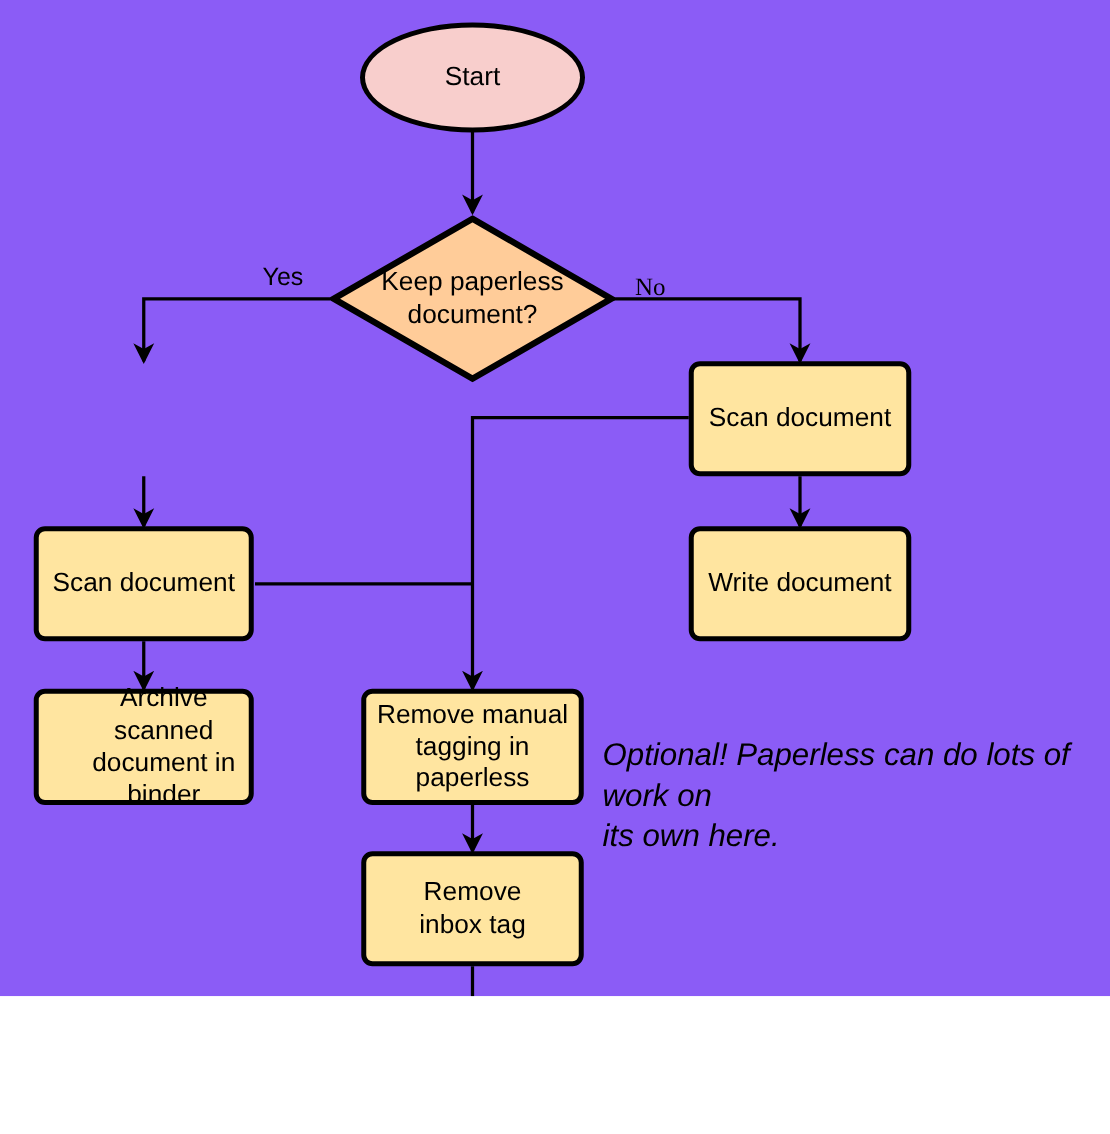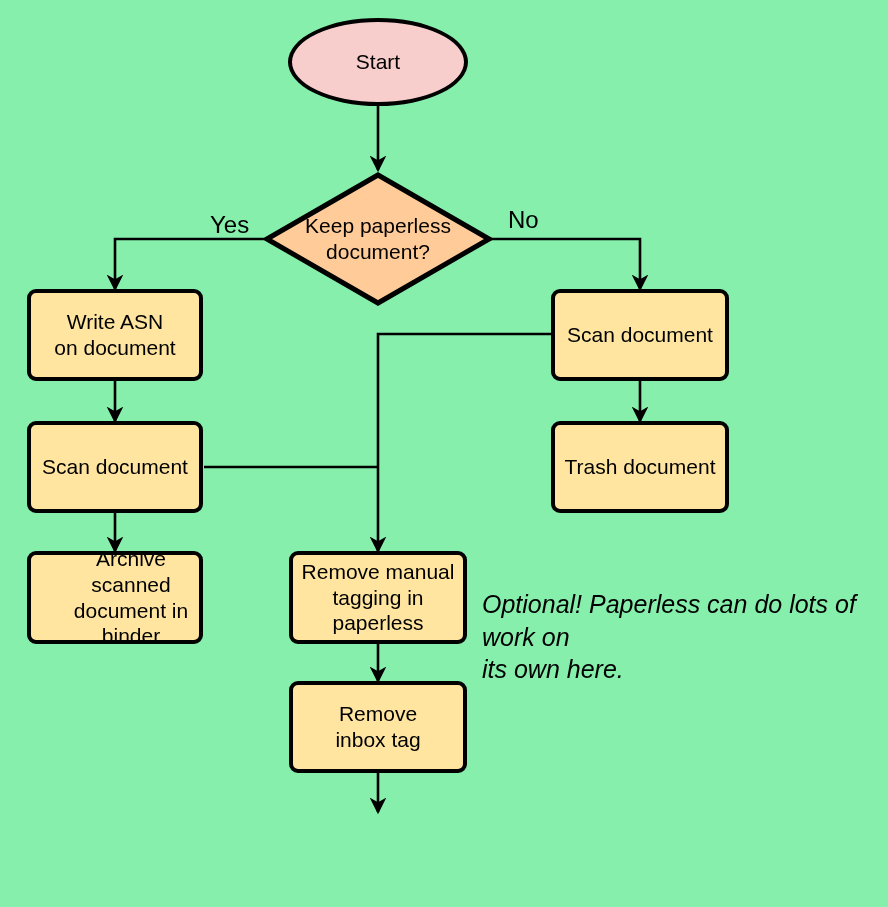--- a/index.html
+++ b/index.html
@@ -3,22 +3,22 @@
 <meta charset="utf-8">
 <style>
   html, body {
     margin: 0;
     padding: 0;
     background: #ffffff;
   }
   #canvas {
     position: relative;
     width: 888px;
-    height: 907px;
-    background: #86efac;
+    height: 797px;
+    background: #8b5cf6;
     font-family: "Liberation Sans", sans-serif;
     overflow: hidden;
   }
   #edges {
     position: absolute;
     left: 0;
     top: 0;
     width: 888px;
     height: 907px;
   }
@@ -56,21 +56,21 @@
     width: 100%;
     height: 100%;
   }
   .decision .diamond-label {
     position: relative;
     z-index: 2;
     padding: 0 10px;
   }
   .edge-label {
     position: absolute;
-    font-size: 24px;
+    font-size: 20px;
     color: #000000;
     z-index: 4;
     white-space: nowrap;
   }
   .note {
     position: absolute;
     font-size: 25px;
     font-style: italic;
     color: #000000;
     line-height: 1.3;
@@ -116,54 +116,50 @@
   </div>
 
   <div class="node decision" style="left:264px; top:172px; width:228px; height:134px;">
     <svg class="diamond-shape" viewBox="0 0 228 134" preserveAspectRatio="none" xmlns="http://www.w3.org/2000/svg">
       <polygon points="114,3 225,67 114,131 3,67" fill="#ffcc99" stroke="#000000" stroke-width="5"></polygon>
     </svg>
     <span class="diamond-label">Keep paperless
 document?</span>
   </div>
 
-  <div class="node process" style="left:27px; top:289px; width:176px; height:92px;">
-    <span>Write ASN
-on document</span>
-  </div>
 
   <div class="node process" style="left:27px; top:421px; width:176px; height:92px;">
     <span>Scan document</span>
   </div>
 
   <div class="node process" style="left:27px; top:551px; width:176px; height:93px;padding-left:32px;">
     <span>Archive scanned
 document in
 binder</span>
   </div>
 
   <div class="node process" style="left:551px; top:289px; width:178px; height:92px;">
     <span>Scan document</span>
   </div>
 
   <div class="node process" style="left:551px; top:421px; width:178px; height:92px;">
-    <span>Trash document</span>
+    <span>Write document</span>
   </div>
 
   <div class="node process" style="left:289px; top:551px; width:178px; height:93px;">
     <span>Remove manual
 tagging in
 paperless</span>
   </div>
 
   <div class="node process" style="left:289px; top:681px; width:178px; height:92px;">
     <span>Remove
 inbox tag</span>
   </div>
 
 
   <span class="edge-label" style="left:210px; top:211px;">Yes</span>
-  <span class="edge-label" style="left:508px; top:206px;">No</span>
+  <span class="edge-label" style="left:508px; top:219px;font-family:Liberation Serif, serif;">No</span>
 
   <span class="note" style="left:482px; top:588px; width:400px;">Optional! Paperless can do lots of work on
 its own here.</span>
 
 </div>
 
 </body></html>

